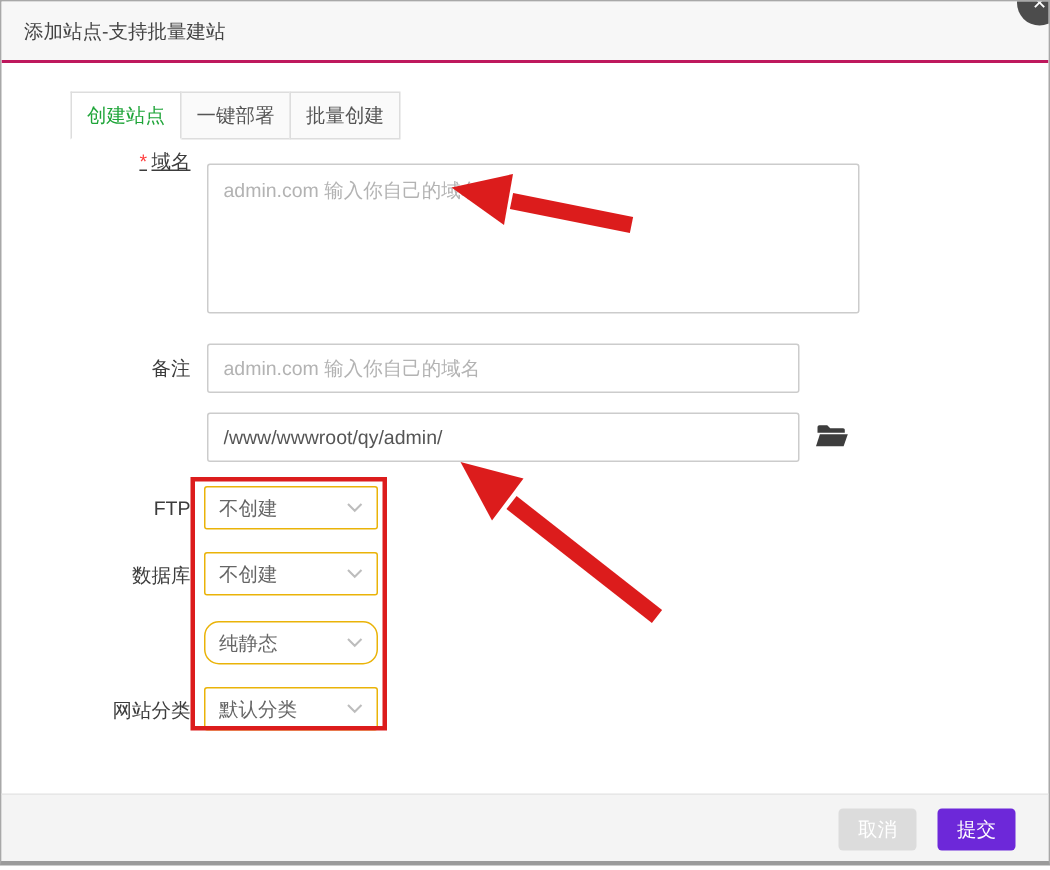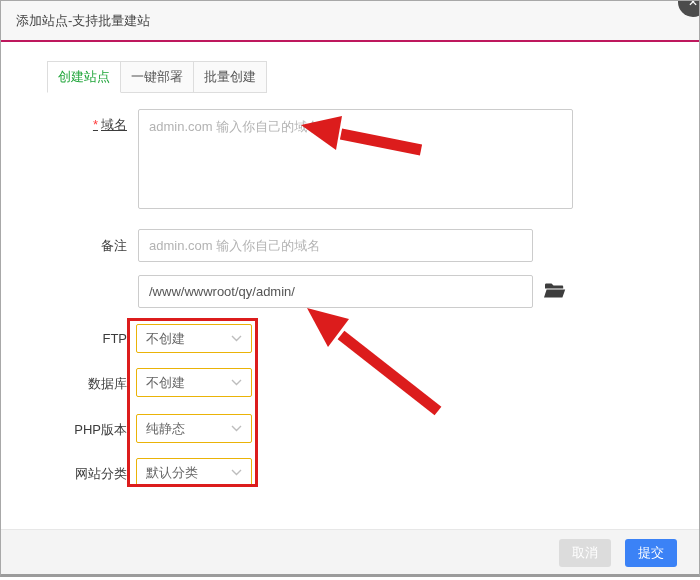--- a/index.html
+++ b/index.html
@@ -75,40 +75,40 @@
     background:#f4f4f4; border-top:1px solid #e7e7e7;
     display:flex; align-items:center; justify-content:flex-end; gap:14px;
     padding-right:22px;
   }
   .btn {
     height:28px; padding:0 13px; border:none; border-radius:3px;
     font-size:13px; color:#fff; cursor:pointer;
     font-family: "Liberation Sans", "DejaVu Sans", sans-serif;
   }
   .btn-cancel { background:#dcdcdc; }
-  .btn-submit { background:#3b82f6; }
+  .btn-submit { background:#6d28d9; }
 </style>
 </head>
 <body>
 
 <div class="stage">
   <div class="window">
 
     <div class="titlebar">
       <span>添加站点-支持批量建站</span>
     </div>
     <div class="close-btn">✕</div>
 
     <div class="tabs">
       <div class="tab active">创建站点</div>
       <div class="tab">一键部署</div>
       <div class="tab">批量创建</div>
     </div>
 
-    <div class="form-label" style="top:115px;text-decoration:underline;">
+    <div class="form-label" style="top:98px;text-decoration:underline;">
       <span class="req">*</span><span>域名</span>
     </div>
     <textarea class="field domain-area" placeholder="admin.com 输入你自己的域名" style=""></textarea>
 
     <div class="form-label" style="top:236px;">
       <span>备注</span>
     </div>
     <input class="field note-input" placeholder="admin.com 输入你自己的域名" style="">
 
     <input class="field root-input" value="/www/wwwroot/qy/admin/" style="">
@@ -136,24 +136,21 @@
     </div>
     <div class="selectbox" style="top:367px;">
       <span>不创建</span>
       <span class="chev">
         <svg width="11" height="7" viewBox="0 0 11 7">
             <polyline points="1,1 5.5,5.5 10,1" fill="none" stroke="#bdbdbd" stroke-width="1.4"></polyline>
           </svg>
       </span>
     </div>
 
-    <div class="form-label" style="top:420px;">
-      <span>PHP版本</span>
-    </div>
-    <div class="selectbox" style="top:413px;">
+    <div class="selectbox" style="top:413px;border-radius:10px;">
       <span>纯静态</span>
       <span class="chev">
         <svg width="11" height="7" viewBox="0 0 11 7">
             <polyline points="1,1 5.5,5.5 10,1" fill="none" stroke="#bdbdbd" stroke-width="1.4"></polyline>
           </svg>
       </span>
     </div>
 
     <div class="form-label" style="top:464px;">
       <span>网站分类</span>

